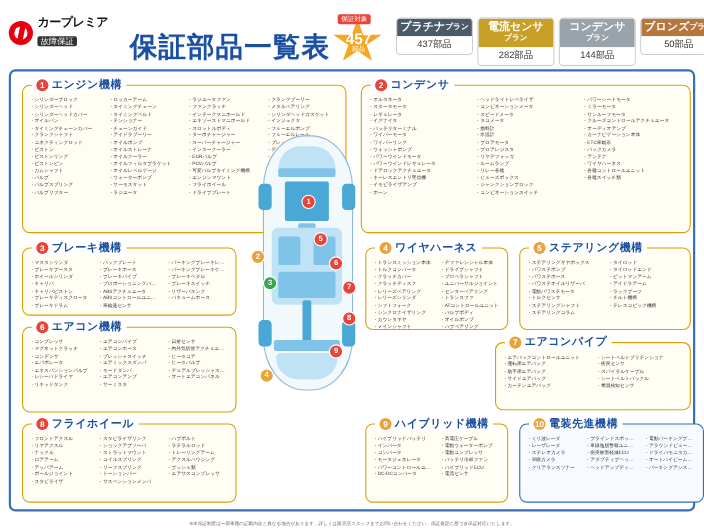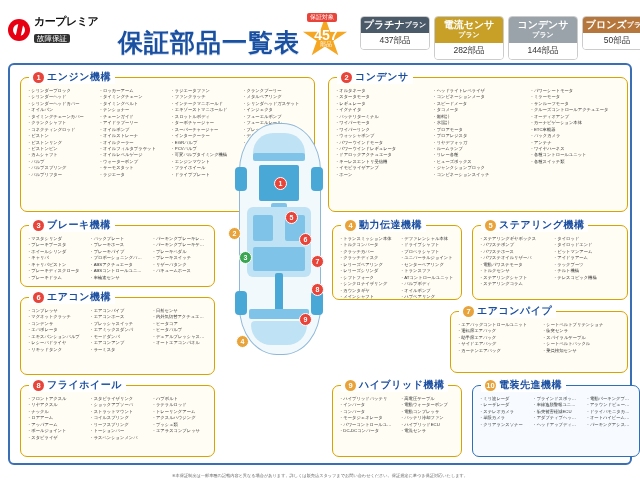--- a/index.html
+++ b/index.html
@@ -299,21 +299,21 @@
           <span>・ブレーキペダル</span>
           <span>・ブレーキスイッチ</span>
           <span>・リザーバタンク</span>
           <span>・バキュームホース</span>
         </div>
     </div>
 
     <div class="grp" style="left:322px;top:160px;width:130px;height:75px;">
       <div class="grp-head">
         <div class="gnum b">4</div>
-        <div class="gtitle">動力伝達機構</div>
+        <div class="gtitle">ワイヤハーネス</div>
       </div>
       <div class="items" style="column-count:2;">
           <span>・トランスミッション本体</span>
           <span>・トルクコンバータ</span>
           <span>・クラッチカバー</span>
           <span>・クラッチディスク</span>
           <span>・レリーズベアリング</span>
           <span>・レリーズシリンダ</span>
           <span>・シフトフォーク</span>
           <span>・シンクロナイザリング</span>

